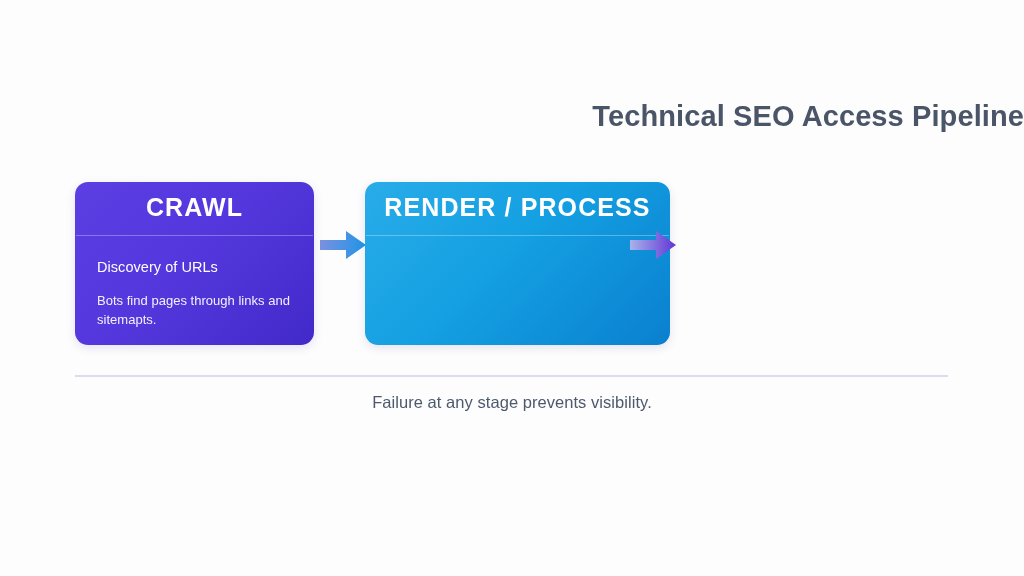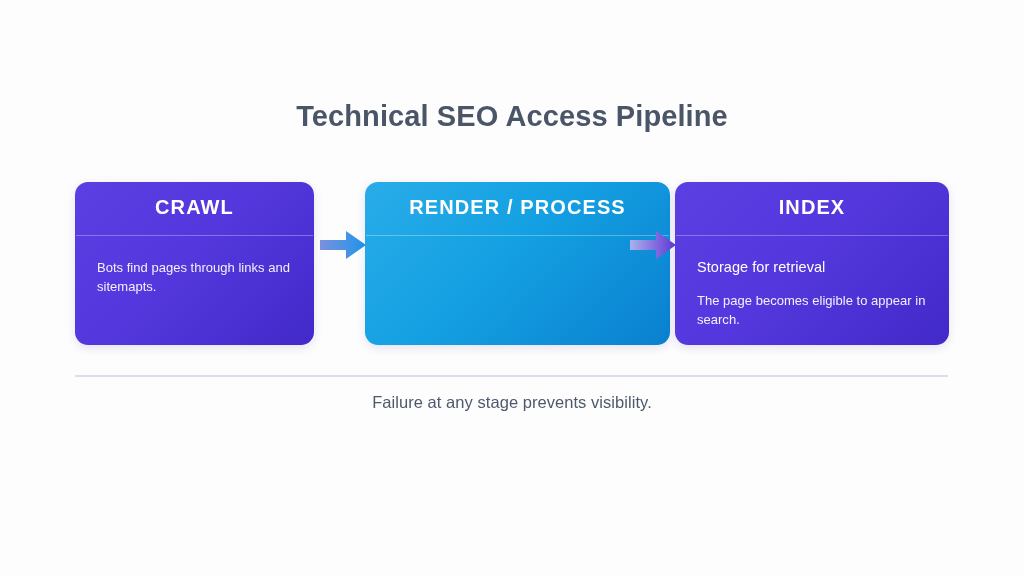--- a/index.html
+++ b/index.html
@@ -23,21 +23,21 @@
     height: 576px;
     background: #fdfdfd;
   }
 
   
   .title {
     position: absolute;
     left: 0;
     top: 96px;
     width: 1024px;
-    text-align: center;
+    text-align: right;
     font-size: 29px;
     font-weight: bold;
     color: #4a5568;
     letter-spacing: 0.1px;
     line-height: 40px;
   }
 
   
   .cards {
     position: absolute;
@@ -73,21 +73,21 @@
     left: 600px;
     width: 274px;
     background: linear-gradient(135deg, #5b3fe3 0%, #5438dd 45%, #4229c9 100%);
   }
 
   .card-head {
     height: 53px;
     display: flex;
     align-items: center;
     justify-content: center;
-    font-size: 20px;
+    font-size: 25px;
     font-weight: bold;
     letter-spacing: 1.1px;
     padding-bottom: 2px;
   }
 
   .card-divider {
     height: 1px;
     background: rgba(255, 255, 255, 0.30);
     margin: 0 1px;
   }
@@ -153,20 +153,21 @@
 <div class="slide">
 
   <div class="title">Technical SEO Access Pipeline</div>
 
   <div class="cards">
 
     <div class="card card-1">
       <div class="card-head">CRAWL</div>
       <div class="card-divider"></div>
       <div class="card-body">
+        <div class="card-sub">Discovery of URLs</div>
         <div class="card-desc">Bots find pages through links and sitemapts.</div>
       </div>
     </div>
 
     <div class="arrow arrow-1">
       <svg width="46" height="32" viewBox="0 0 46 32" xmlns="http://www.w3.org/2000/svg">
         <defs>
           <linearGradient id="ag1" x1="0" y1="0" x2="1" y2="0">
             <stop offset="0%" stop-color="#7b90df"></stop>
             <stop offset="100%" stop-color="#1f95e8"></stop>
@@ -188,28 +189,20 @@
         <defs>
           <linearGradient id="ag2" x1="0" y1="0" x2="1" y2="0">
             <stop offset="0%" stop-color="#a8b2ea"></stop>
             <stop offset="100%" stop-color="#6335d6"></stop>
           </linearGradient>
         </defs>
         <path d="M0 11 L26 11 L26 2 L46 16 L26 30 L26 21 L0 21 Z" fill="url(#ag2)"></path>
       </svg>
     </div>
 
-    <div class="card card-3">
-      <div class="card-head">INDEX</div>
-      <div class="card-divider"></div>
-      <div class="card-body">
-        <div class="card-sub">Storage for retrieval</div>
-        <div class="card-desc">The page becomes eligible to appear in search.</div>
-      </div>
-    </div>
 
   </div>
 
   <div class="footer-rule"></div>
 
   <div class="footer-note">Failure at any stage prevents visibility.</div>
 
 </div>
 
 </body></html>

